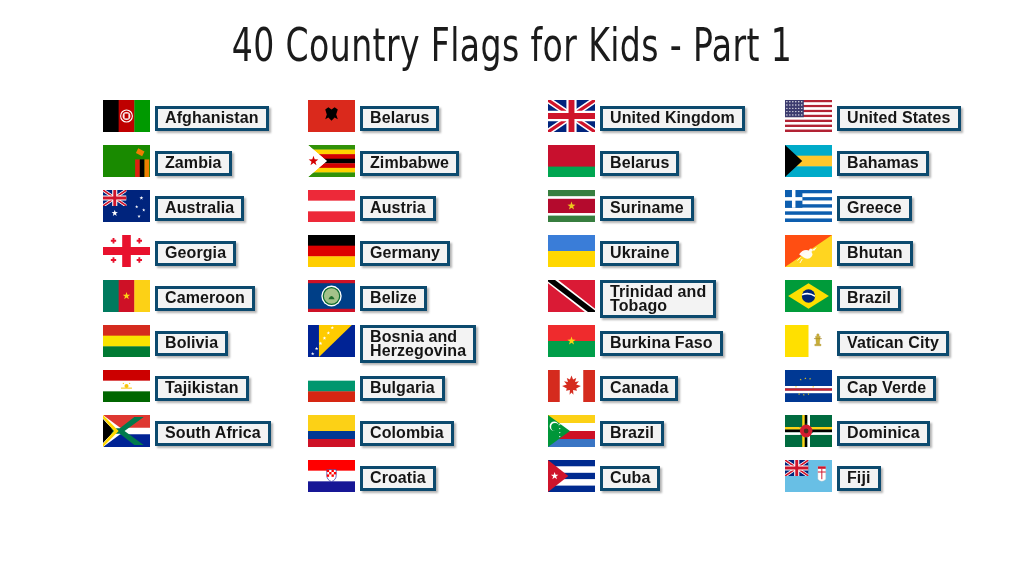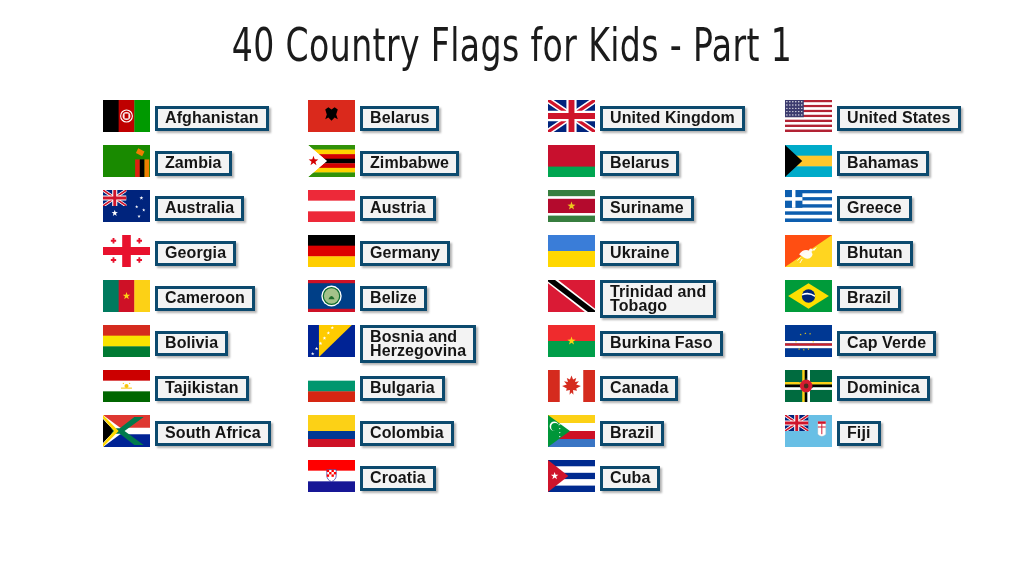--- a/index.html
+++ b/index.html
@@ -545,20 +545,35 @@
             <path d="M30,4 L56,20 L30,36 L4,20 Z" fill="#fedf00"></path>
             <circle cx="30" cy="20" r="8.5" fill="#002776"></circle>
             <path d="M21.8,17.5 q8,-4 16.4,1.6 l0,2 q-8,-5.2 -16.4,-1.6z" fill="#ffffff"></path>
           </svg>
         </div>
         <div class="label-box">Brazil</div>
       </div>
       <div class="row">
         <div class="flag-wrap">
           <svg viewBox="0 0 60 40" preserveAspectRatio="none" xmlns="http://www.w3.org/2000/svg">
+            <rect width="60" height="40" fill="#ffffff"></rect>
+            <rect x="0" y="0" width="30" height="40" fill="#ffe000"></rect>
+            <g transform="translate(42,20)" fill="#c9b037" stroke="#a8882a" stroke-width="0.4">
+              <path d="M-4,4 l8,0 l0,2 l-8,0z"></path>
+              <path d="M-3,-6 l6,0 l-1,10 l-4,0z"></path>
+              <circle cx="0" cy="-7.5" r="1.6"></circle>
+              <path d="M-5,-3 l10,0" stroke-width="0.9"></path>
+            </g>
+          </svg>
+        </div>
+        <div class="label-box">Vatican City</div>
+      </div>
+      <div class="row">
+        <div class="flag-wrap">
+          <svg viewBox="0 0 60 40" preserveAspectRatio="none" xmlns="http://www.w3.org/2000/svg">
             <rect width="60" height="40" fill="#003893"></rect>
             <rect x="0" y="20" width="60" height="3" fill="#ffffff"></rect>
             <rect x="0" y="23" width="60" height="3" fill="#cf2027"></rect>
             <rect x="0" y="26" width="60" height="3" fill="#ffffff"></rect>
             <g fill="#f7d116">
               <path d="M20.00,10.60L20.33,11.55L21.33,11.57L20.53,12.17L20.82,13.13L20.00,12.56L19.18,13.13L19.47,12.17L18.67,11.57L19.67,11.55Z" fill="#f7d116"></path>
               <path d="M26.00,9.10L26.33,10.05L27.33,10.07L26.53,10.67L26.82,11.63L26.00,11.06L25.18,11.63L25.47,10.67L24.67,10.07L25.67,10.05Z" fill="#f7d116"></path>
               <path d="M32.00,9.60L32.33,10.55L33.33,10.57L32.53,11.17L32.82,12.13L32.00,11.56L31.18,12.13L31.47,11.17L30.67,10.57L31.67,10.55Z" fill="#f7d116"></path>
               <path d="M18.00,28.60L18.33,29.55L19.33,29.57L18.53,30.17L18.82,31.13L18.00,30.56L17.18,31.13L17.47,30.17L16.67,29.57L17.67,29.55Z" fill="#f7d116"></path>
               <path d="M24.00,29.60L24.33,30.55L25.33,30.57L24.53,31.17L24.82,32.13L24.00,31.56L23.18,32.13L23.47,31.17L22.67,30.57L23.67,30.55Z" fill="#f7d116"></path>

